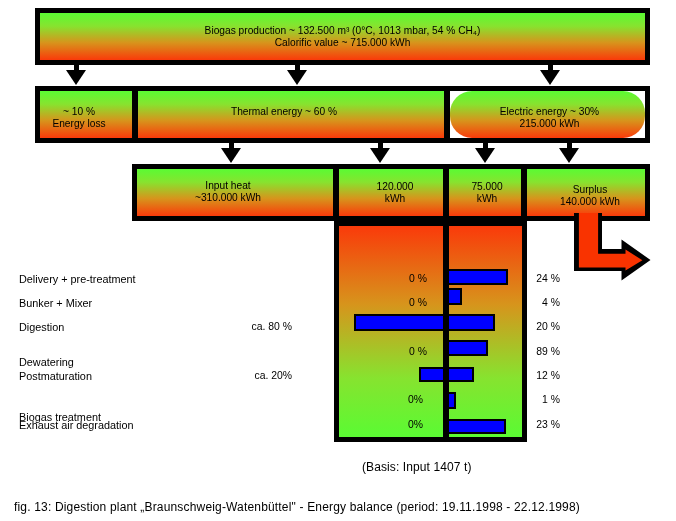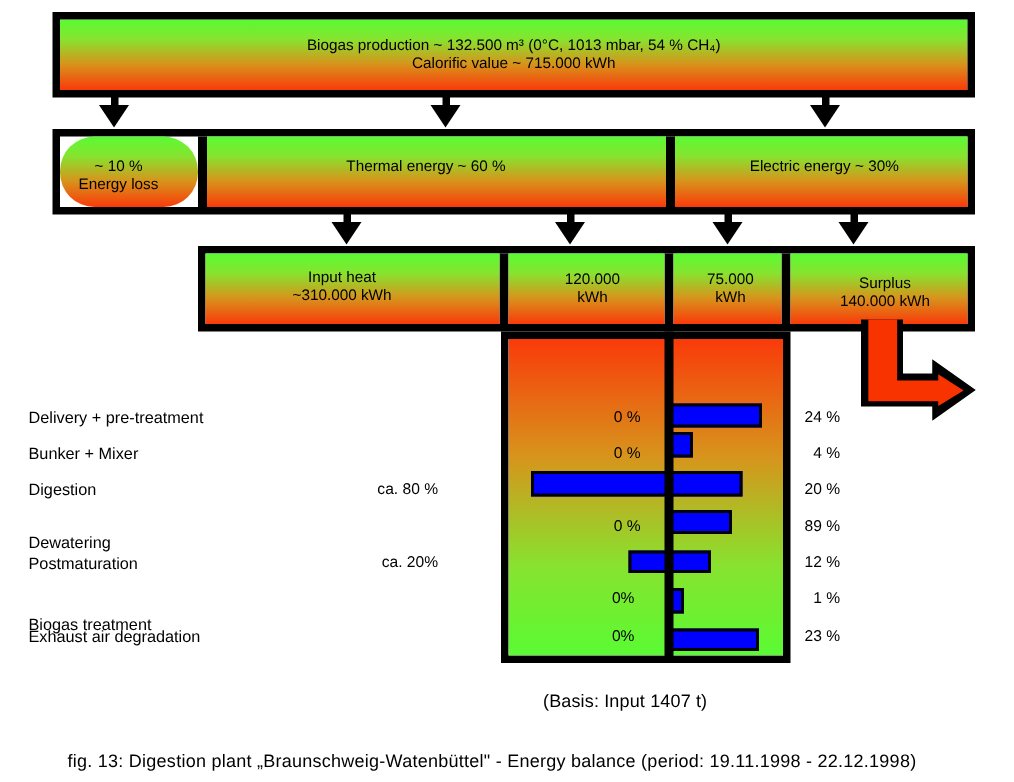--- a/index.html
+++ b/index.html
@@ -25,26 +25,26 @@
   #a3{left:540px;top:64px;}
   #b1{left:221px;top:142px;}
   #b2{left:370px;top:142px;}
   #b3{left:475px;top:142px;}
   #b4{left:559px;top:142px;}
   
   #row2{left:35px;top:86px;width:615px;height:57px;display:flex;}
   #row3{left:132px;top:164px;width:518px;height:57px;display:flex;}
   .cell{position:relative;height:100%;}
   .vdiv{width:6px;height:100%;background:#000;flex:0 0 6px;}
-  #r2c1{flex:0 0 92px;border-radius:23px;}
+  #r2c1{flex:0 0 92px;}
   #r2c1 .ctext{transform:translateX(-7px);}
   #r2c2{flex:0 0 306px;}
   #r2c2 .ctext{transform:translateX(-7px);}
   #r2c3 .ctext{transform:translateX(2px);}
-  #r2c3{flex:1 1 auto;}
+  #r2c3{flex:1 1 auto;border-radius:22px;}
   #r3c1{flex:0 0 196px;}
   #r3c1 .ctext{transform:translate(-7px,-4px);}
   #r3c2 .ctext{transform:translate(4px,-3px);}
   #r3c3 .ctext{transform:translate(2px,-3px);}
   #r3c4 .ctext{transform:translate(4px,0);}
   #r3c2{flex:0 0 104px;}
   #r3c3{flex:0 0 72px;}
   #r3c4{flex:1 1 auto;padding-left:28px;}
   .cell .t1{top:15px;}
   .cell .t2{top:27px;}
@@ -55,21 +55,21 @@
   .cgrad{position:absolute;left:0;top:0;right:0;bottom:0;
          background:linear-gradient(180deg,#FA3A0A 0%,#D7941C 37%,#87E32F 72%,#5AFB33 100%);}
   .caxis{position:absolute;left:443px;top:221px;width:6px;height:221px;background:#000;z-index:5;}
   
   .rowlabel{position:absolute;font-size:10.85px;white-space:nowrap;}
   .rowpct{position:absolute;font-size:10.4px;white-space:nowrap;}
   .rowpct-r{text-align:right;}
   .bar{position:absolute;background:#0000FF;border:2px solid #000;box-sizing:border-box;}
   .note{position:absolute;font-size:12px;white-space:nowrap;}
   #basis{left:362px;top:460px;letter-spacing:0.1px;}
-  #caption{left:45px;top:500px;letter-spacing:0.17px;}
+  #caption{left:14px;top:500px;letter-spacing:0.17px;}
 </style>
 </head>
 <body>
 
 <div id="stage">
 
   <div class="box brd grad" id="box-top">
     <div class="ctext t1">Biogas production ~ 132.500 m³ (0°C, 1013 mbar, 54 % CH₄)</div>
     <div class="ctext t2">Calorific value ~ 715.000 kWh</div>
   </div>
@@ -83,20 +83,21 @@
       <div class="ctext t1">~ 10 %</div>
       <div class="ctext t2">Energy loss</div>
     </div>
     <div class="vdiv" id="r2d1"></div>
     <div class="cell grad" id="r2c2">
       <div class="ctext t1">Thermal energy ~ 60 %</div>
     </div>
     <div class="vdiv" id="r2d2"></div>
     <div class="cell grad" id="r2c3">
       <div class="ctext t1">Electric energy ~ 30%</div>
+      <div class="ctext t2">215.000 kWh</div>
     </div>
   </div>
 
   <div class="arrow" id="b1"></div>
   <div class="arrow" id="b2"></div>
   <div class="arrow" id="b3"></div>
   <div class="arrow" id="b4"></div>
 
   <div class="box brd" id="row3">
     <div class="cell grad" id="r3c1">

